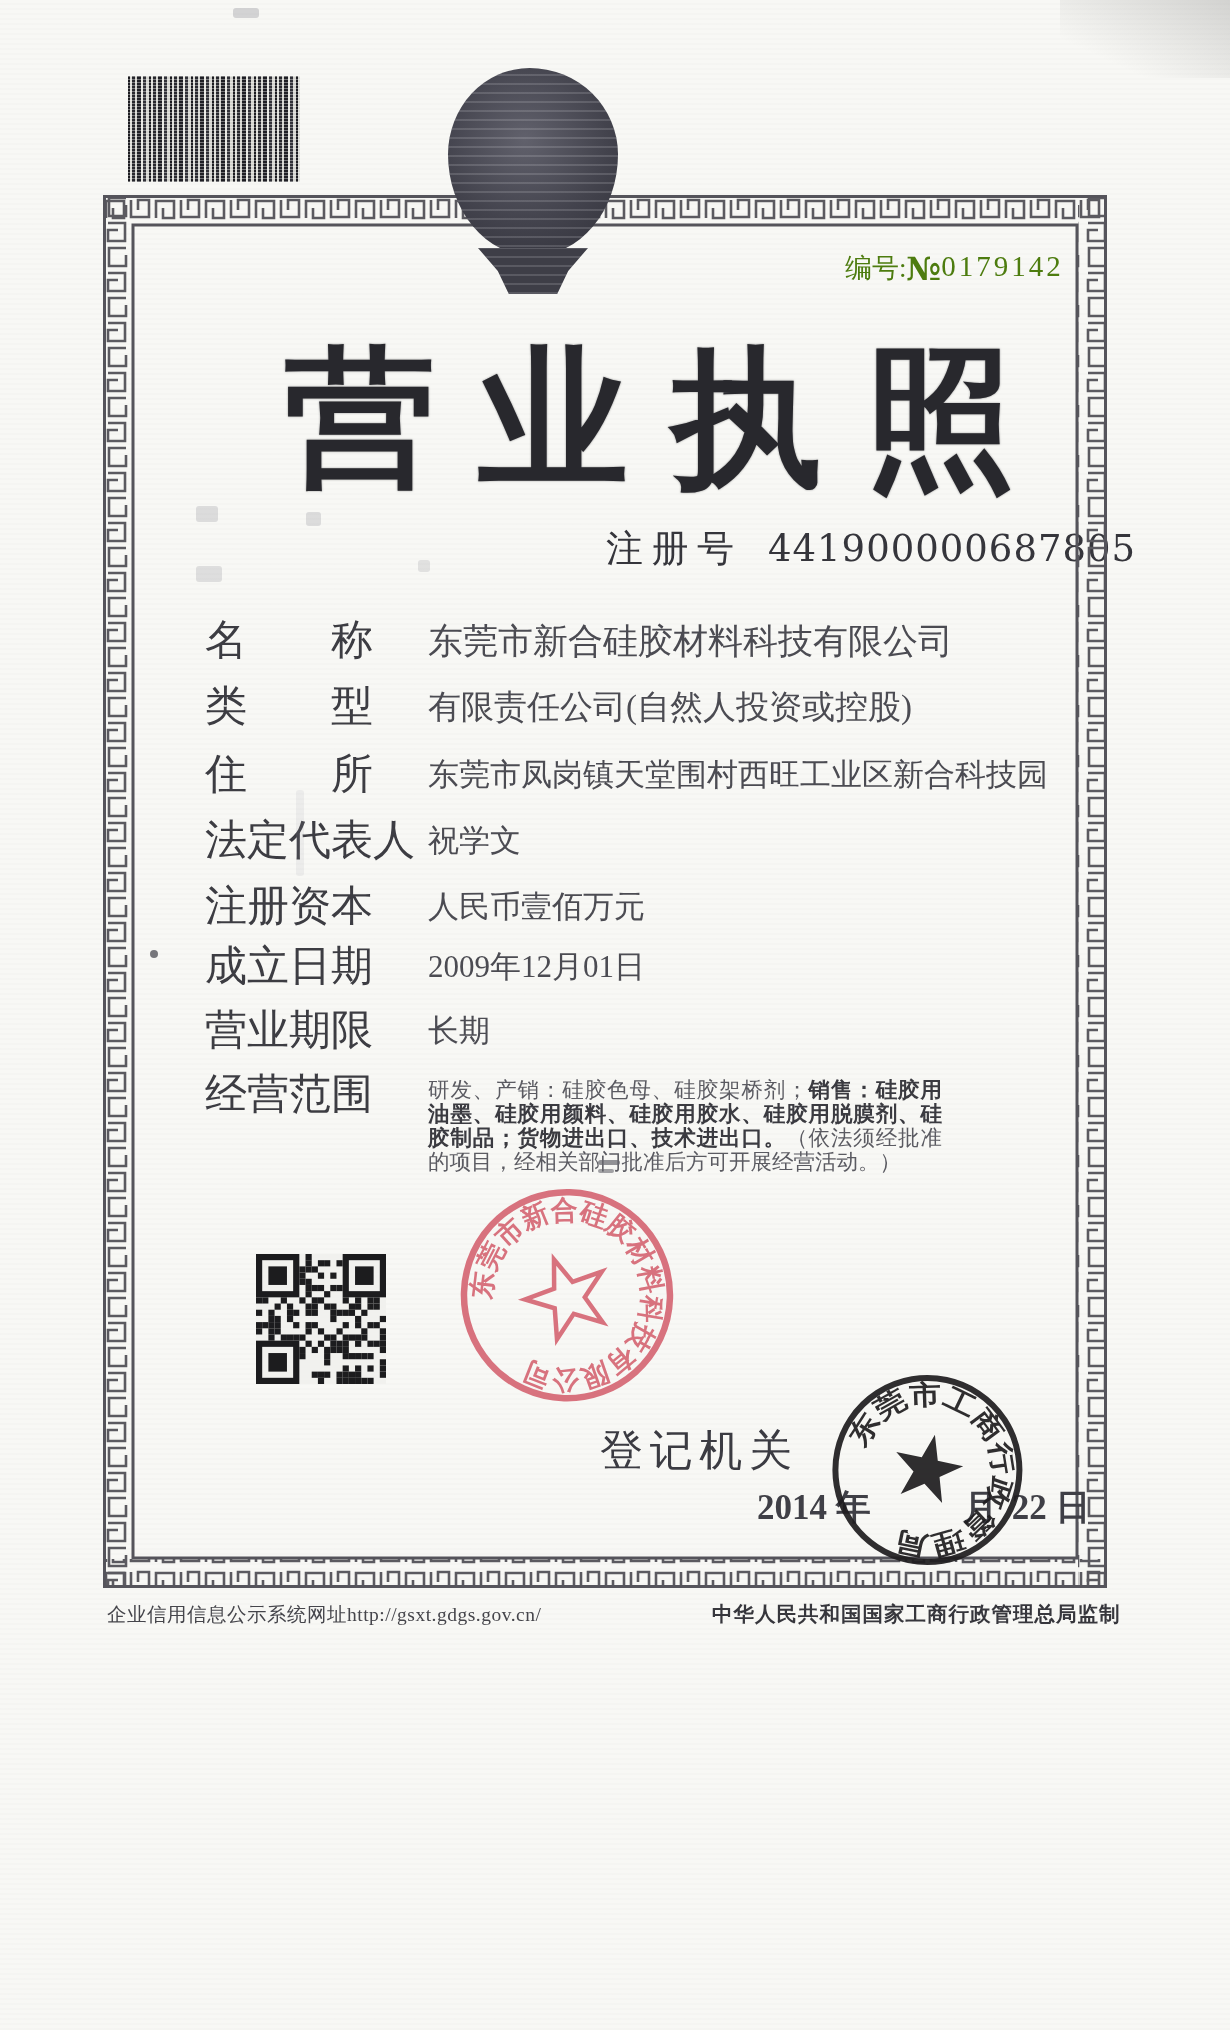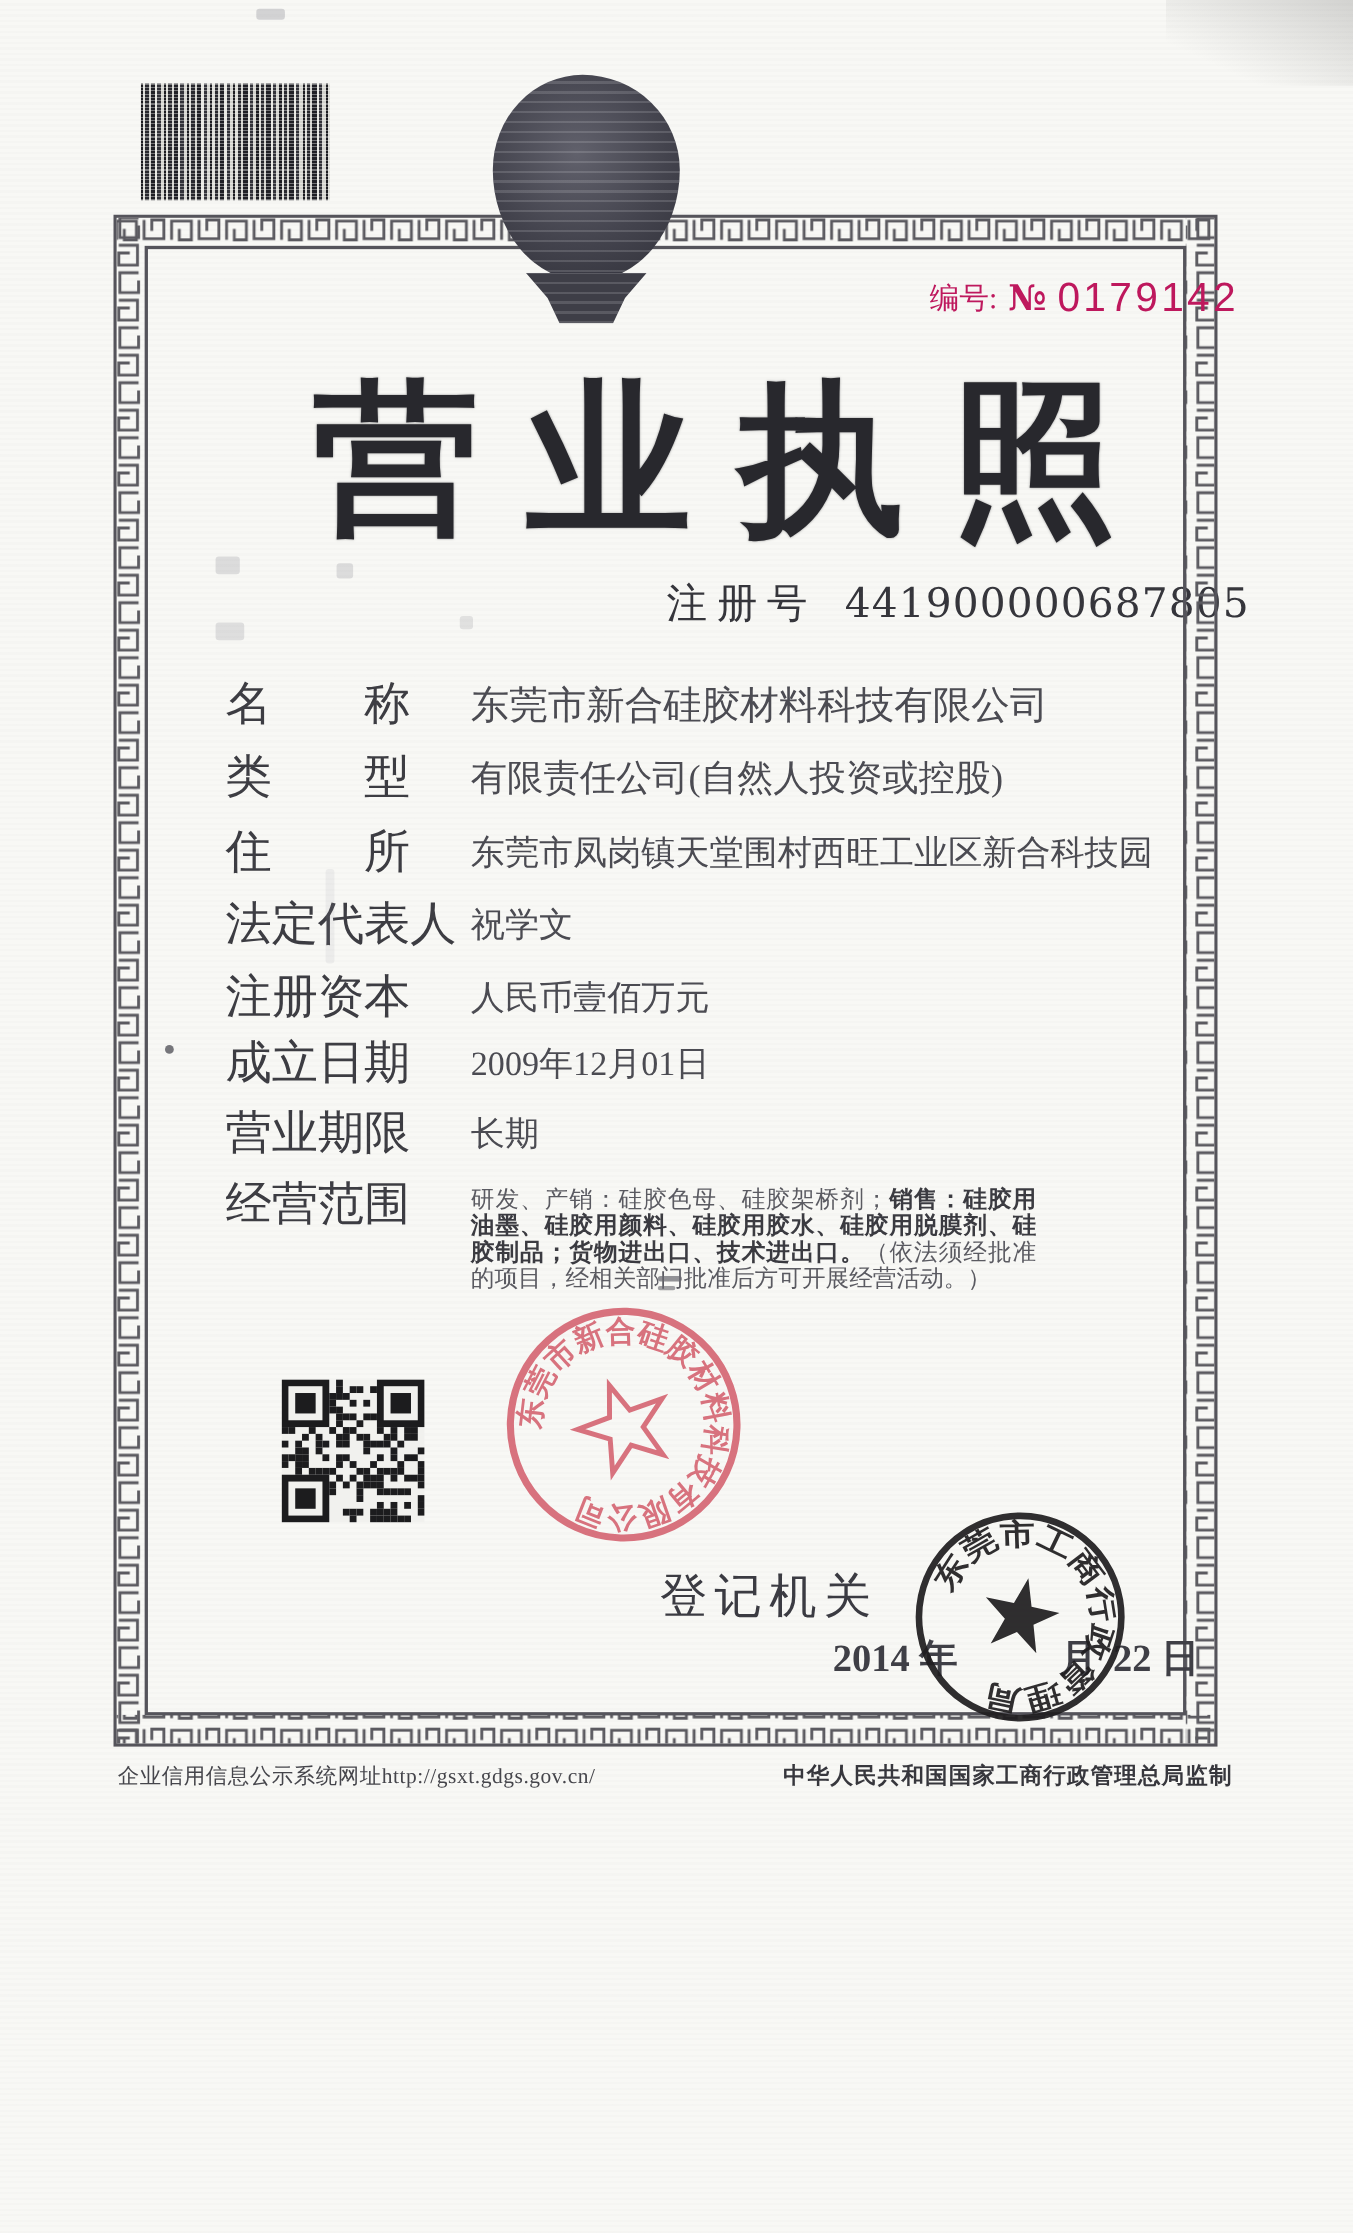--- a/index.html
+++ b/index.html
@@ -20,25 +20,25 @@
   .emblem-circle{position:absolute;left:0;top:0;width:170px;height:188px;
         border-radius:48% 52% 50% 50%/46% 46% 54% 54%;
         background:radial-gradient(circle at 45% 38%,#61616c,#43434d 55%,#36363f 85%);}
   .emblem-circle::after,.emblem-base::after{content:"";position:absolute;inset:0;border-radius:inherit;
         background:repeating-linear-gradient(0deg,rgba(226,226,230,.17) 0 2px,transparent 2px 9px);}
   .emblem-base{position:absolute;left:30px;top:180px;width:110px;height:46px;background:#3e3e47;
         clip-path:polygon(0 0,100% 0,82% 50%,72% 100%,28% 100%,18% 50%);}
   
   .frame{position:absolute;left:103px;top:195px;z-index:2;}
   
-  .serial{position:absolute;left:845px;top:250px;display:flex;align-items:center;gap:10px;
-        color:#be185d;z-index:4;}
+  .serial{position:absolute;left:845px;top:250px;display:flex;align-items:flex-start;
+        color:#4d7c0f;z-index:4;}
   .serial-label{font-size:27px;}
   .serial-no-mark{font-size:32px;font-weight:bold;font-family:"DejaVu Serif",serif;}
-  .serial-number{font-size:37px;font-family:Liberation Sans, sans-serif;letter-spacing:3px;}
+  .serial-number{font-size:29px;font-family:Liberation Serif, serif;letter-spacing:3px;}
   
   .title-row{position:absolute;left:285px;top:340px;width:730px;display:flex;justify-content:space-between;
         font-family:"DejaVu Sans",sans-serif;font-weight:bold;font-size:150px;line-height:1.05;
         color:#28282d;text-shadow:0 0 2px rgba(45,45,50,.55);z-index:4;}
   
   .regno{position:absolute;left:606px;top:524px;display:flex;align-items:baseline;color:#35353b;}
   .regno-label{width:128px;display:flex;justify-content:space-between;font-size:37px;}
   .regno-value{margin-left:34px;font-size:37px;font-family:"DejaVu Serif",serif;letter-spacing:1px;}
   
   .row{position:absolute;left:205px;width:880px;}

